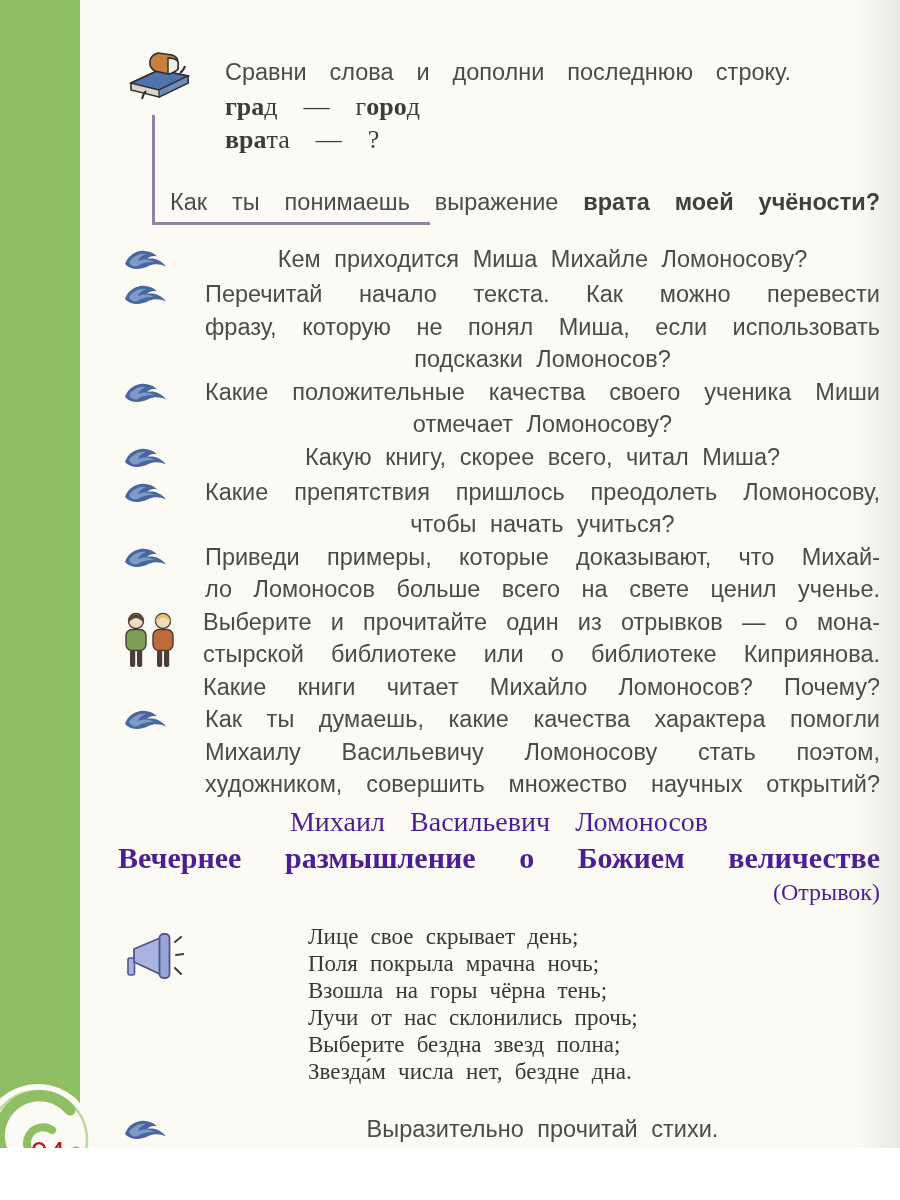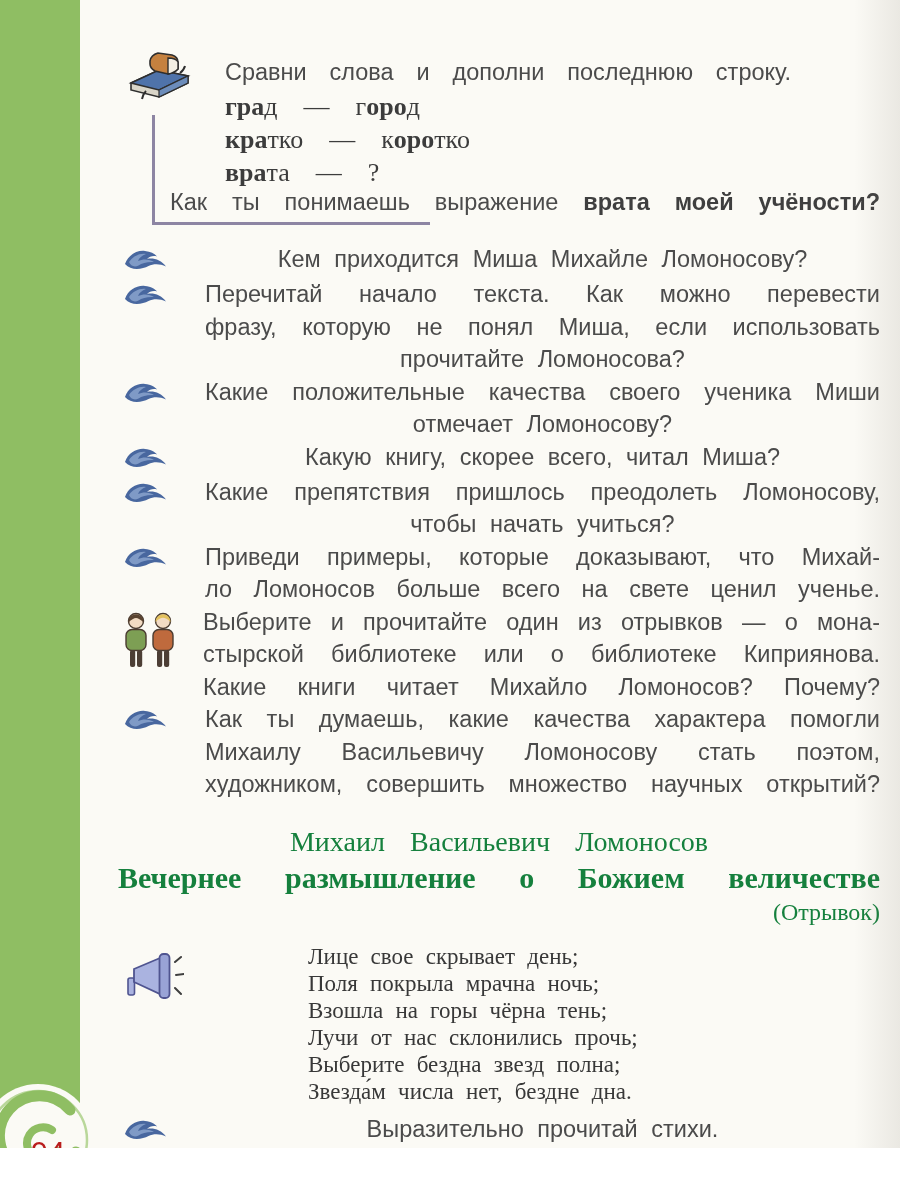--- a/index.html
+++ b/index.html
@@ -51,35 +51,35 @@
 
   
   .q-row { display:flex; align-items:flex-start; }
   .q-icon-col { width:87px; flex:0 0 87px; padding-left:5px; padding-top:4px; }
   .q-text { flex:1; font-size:23.5px; line-height:32.5px; word-spacing:0.30em; color:#4b4b4b; }
   .q-text .jl { text-align:justify; text-align-last:justify; }
   .q-text .nl { text-align:center; }
   .people-icon-wrap { margin-top:0px; margin-left:-2px; }
 
   
-  .title-block { margin-top:24px; font-family:"Liberation Serif", serif; color:#15803d; }
+  .title-block { margin-top:4px; font-family:"Liberation Serif", serif; color:#4c1d95; }
   .author-line { font-size:28px; line-height:34px; text-align:center; word-spacing:0.65em; }
   .poem-title  { font-size:30px; line-height:38px; font-weight:700;
                  text-align:justify; text-align-last:justify; word-spacing:0.2em; }
   .poem-sub    { font-size:24px; line-height:30px; text-align:right; }
 
   
   .poem-block { position:relative; padding-left:190px; margin-top:16px; }
   .megaphone-icon-wrap { position:absolute; left:2px; top:6px; }
   .poem-line {
     font-family:"Liberation Serif", serif; font-size:23px; line-height:27px;
     word-spacing:0.28em; color:#383838;
   }
 
-  .final-row { margin-top:8px; }
+  .final-row { margin-top:28px; }
 
   
   .swirl-wrap { position:absolute; left:0px; top:1076px; }
   .page-number {
     position:absolute; left:20px; top:1136px; width:56px;
     font-size:31px; color:#b91c1c; text-align:center;
   }
 </style>
 </head>
 <body>
@@ -102,21 +102,20 @@
           <path d="M56 24 q4 -3 5 -7" stroke="#2e2e2e" stroke-width="2" fill="none"></path>
         </svg>
       </div>
 
       <div class="ex-intro">Сравни слова и дополни последнюю строку.</div>
 
       <div class="bracket"></div>
 
       <div class="pair-list">
         <div class="pair-line"><span></span><b>гра</b><span>д</span><span class="pair-dash">—</span><span>г</span><b>оро</b><span>д</span></div>
-        <div class="pair-line"><span></span><b>кра</b><span>тко</span><span class="pair-dash">—</span><span>к</span><b>оро</b><span>тко</span></div>
         <div class="pair-line"><span></span><b>вра</b><span>та</span><span class="pair-dash">—</span><span>?</span><b></b><span></span></div>
       </div>
 
       <div class="ex-question"><span>Как ты понимаешь выражение </span><b>врата моей учёности?</b></div>
     </div>
 
     <div class="q-row">
       <div class="q-icon-col">
         <svg width="46" height="27" viewBox="0 0 46 27">
             <path fill="#48679f" d="M2 17 C5 8 14 3 22 4 C28 4.6 32 7 34 9.5 C30 8.5 26.5 9.5 24 12 C30.5 10.5 38 13 43 19.5 C37 16.5 30.5 16.5 25.5 19 C19 22.5 8 24 2 17 Z"></path>
@@ -131,21 +130,21 @@
     <div class="q-row">
       <div class="q-icon-col">
         <svg width="46" height="27" viewBox="0 0 46 27">
             <path fill="#48679f" d="M2 17 C5 8 14 3 22 4 C28 4.6 32 7 34 9.5 C30 8.5 26.5 9.5 24 12 C30.5 10.5 38 13 43 19.5 C37 16.5 30.5 16.5 25.5 19 C19 22.5 8 24 2 17 Z"></path>
             <path fill="#8aa3cc" opacity="0.85" d="M6 15 C10 9 17 6 23 7 C19 8.5 16 11 15 14 C20 11.5 27 12 31 15 C25 14.5 19 16 15.5 18.5 C11.5 20.5 7.5 19 6 15 Z"></path>
           </svg>
       </div>
       <div class="q-text">
         <div class="jl">Перечитай начало текста. Как можно перевести</div>
         <div class="jl">фразу, которую не понял Миша, если использовать</div>
-        <div class="nl">прочитайте Ломоносова?</div>
+        <div class="nl">подсказки Ломоносов?</div>
       </div>
     </div>
 
     <div class="q-row">
       <div class="q-icon-col">
         <svg width="46" height="27" viewBox="0 0 46 27">
             <path fill="#48679f" d="M2 17 C5 8 14 3 22 4 C28 4.6 32 7 34 9.5 C30 8.5 26.5 9.5 24 12 C30.5 10.5 38 13 43 19.5 C37 16.5 30.5 16.5 25.5 19 C19 22.5 8 24 2 17 Z"></path>
             <path fill="#8aa3cc" opacity="0.85" d="M6 15 C10 9 17 6 23 7 C19 8.5 16 11 15 14 C20 11.5 27 12 31 15 C25 14.5 19 16 15.5 18.5 C11.5 20.5 7.5 19 6 15 Z"></path>
           </svg>
       </div>

